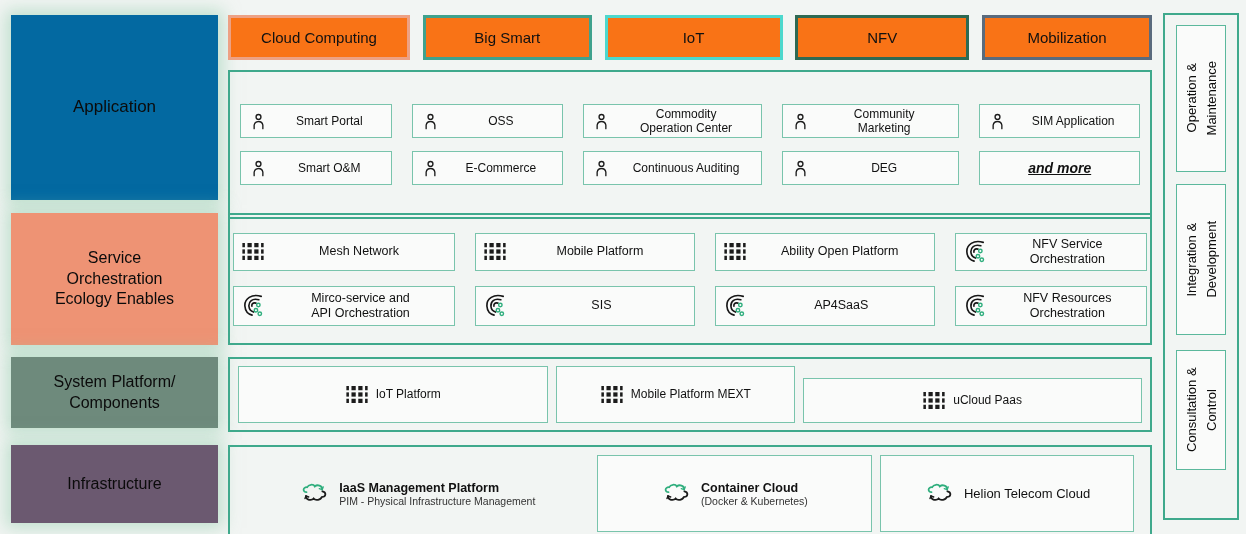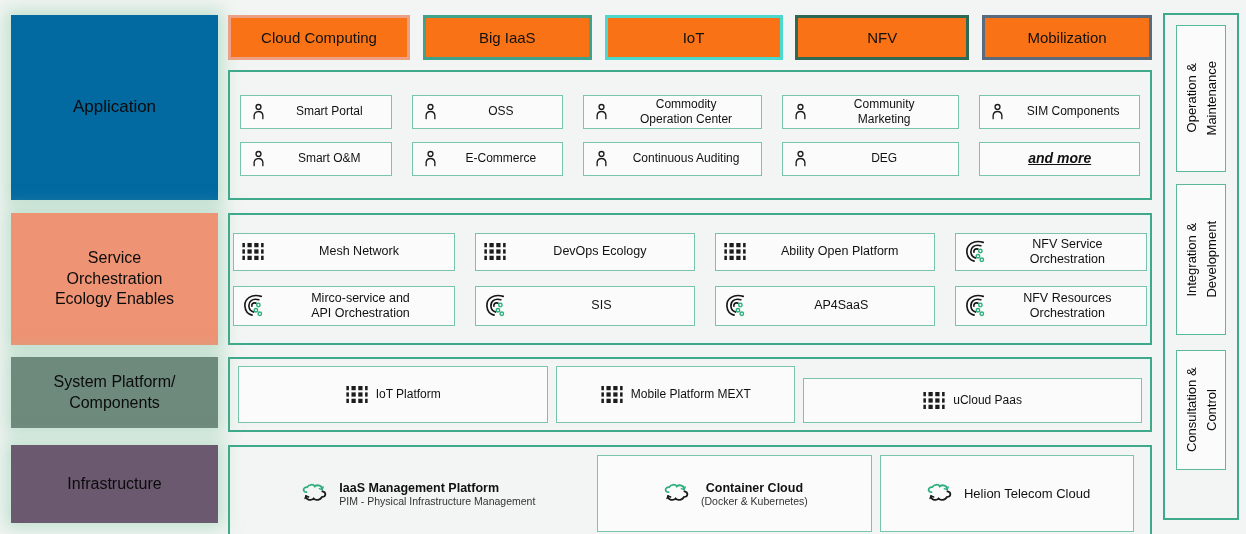--- a/index.html
+++ b/index.html
@@ -53,21 +53,21 @@
     border:1.5px solid #79c4ac;
     display:flex;align-items:center;
     padding:2px 8px;gap:8px;
     font-size:12px;line-height:1.2;
   }
   .ibox .lbl{flex:1;text-align:center;white-space:pre-line;}
   .icon{flex:0 0 auto;display:block;}
 
   
   .app-grid{
-    top:70px;height:130px;
+    top:70px;height:149px;
     display:grid;
     grid-template-columns:1fr 1fr 1.18fr 1.17fr 1.06fr;
     grid-template-rows:34px 34px;
     column-gap:20px;row-gap:13px;
     align-content:center;padding:12px 10px;
   }
   .and-more{font-style:italic;font-weight:700;text-decoration:underline;font-size:14px;}
 
   
   .orch-grid{
@@ -175,21 +175,21 @@
   <div class="lblock lb-app">Application</div>
   <div class="lblock lb-svc">Service
 Orchestration
 Ecology Enables</div>
   <div class="lblock lb-sys">System Platform/
 Components</div>
   <div class="lblock lb-inf">Infrastructure</div>
 
   <div class="cat-row">
     <div class="cat cat-cloud">Cloud Computing</div>
-    <div class="cat cat-bigdata">Big IaaS</div>
+    <div class="cat cat-bigdata">Big Smart</div>
     <div class="cat cat-iot">IoT</div>
     <div class="cat cat-nfv">NFV</div>
     <div class="cat cat-mob">Mobilization</div>
   </div>
 
   <div class="container app-grid">
     <div class="ibox">
       <svg class="icon" width="19" height="21">
           <use href="#sym-user"></use>
         </svg>
@@ -212,21 +212,21 @@
       <svg class="icon" width="19" height="21">
           <use href="#sym-user"></use>
         </svg>
       <span class="lbl">Community
 Marketing</span>
     </div>
     <div class="ibox">
       <svg class="icon" width="19" height="21">
           <use href="#sym-user"></use>
         </svg>
-      <span class="lbl">SIM Components</span>
+      <span class="lbl">SIM Application</span>
     </div>
     <div class="ibox">
       <svg class="icon" width="19" height="21">
           <use href="#sym-user"></use>
         </svg>
       <span class="lbl">Smart O&amp;M</span>
     </div>
     <div class="ibox">
       <svg class="icon" width="19" height="21">
           <use href="#sym-user"></use>
@@ -254,21 +254,21 @@
     <div class="ibox">
       <svg class="icon" width="22" height="17">
           <use href="#sym-grid"></use>
         </svg>
       <span class="lbl">Mesh Network</span>
     </div>
     <div class="ibox">
       <svg class="icon" width="22" height="17">
           <use href="#sym-grid"></use>
         </svg>
-      <span class="lbl">DevOps Ecology</span>
+      <span class="lbl">Mobile Platform</span>
     </div>
     <div class="ibox">
       <svg class="icon" width="22" height="17">
           <use href="#sym-grid"></use>
         </svg>
       <span class="lbl">Ability Open Platform</span>
     </div>
     <div class="ibox">
       <svg class="icon" width="25" height="25">
           <use href="#sym-flow"></use>
@@ -332,21 +332,21 @@
         </svg>
       <div class="infra-text">
         <div class="infra-title">IaaS Management Platform</div>
         <div class="infra-sub">PIM - Physical Infrastructure Management</div>
       </div>
     </div>
     <div class="infra-cell boxed i2">
       <svg class="icon" width="30" height="23">
           <use href="#sym-cloudsync"></use>
         </svg>
-      <div class="infra-text" style="text-align:center">
+      <div class="infra-text" style="">
         <div class="infra-title">Container Cloud</div>
         <div class="infra-sub">(Docker &amp; Kubernetes)</div>
       </div>
     </div>
     <div class="infra-cell boxed i3">
       <svg class="icon" width="30" height="23">
           <use href="#sym-cloudsync"></use>
         </svg>
       <div class="infra-text">
         <div class="infra-title">Helion Telecom Cloud</div>

